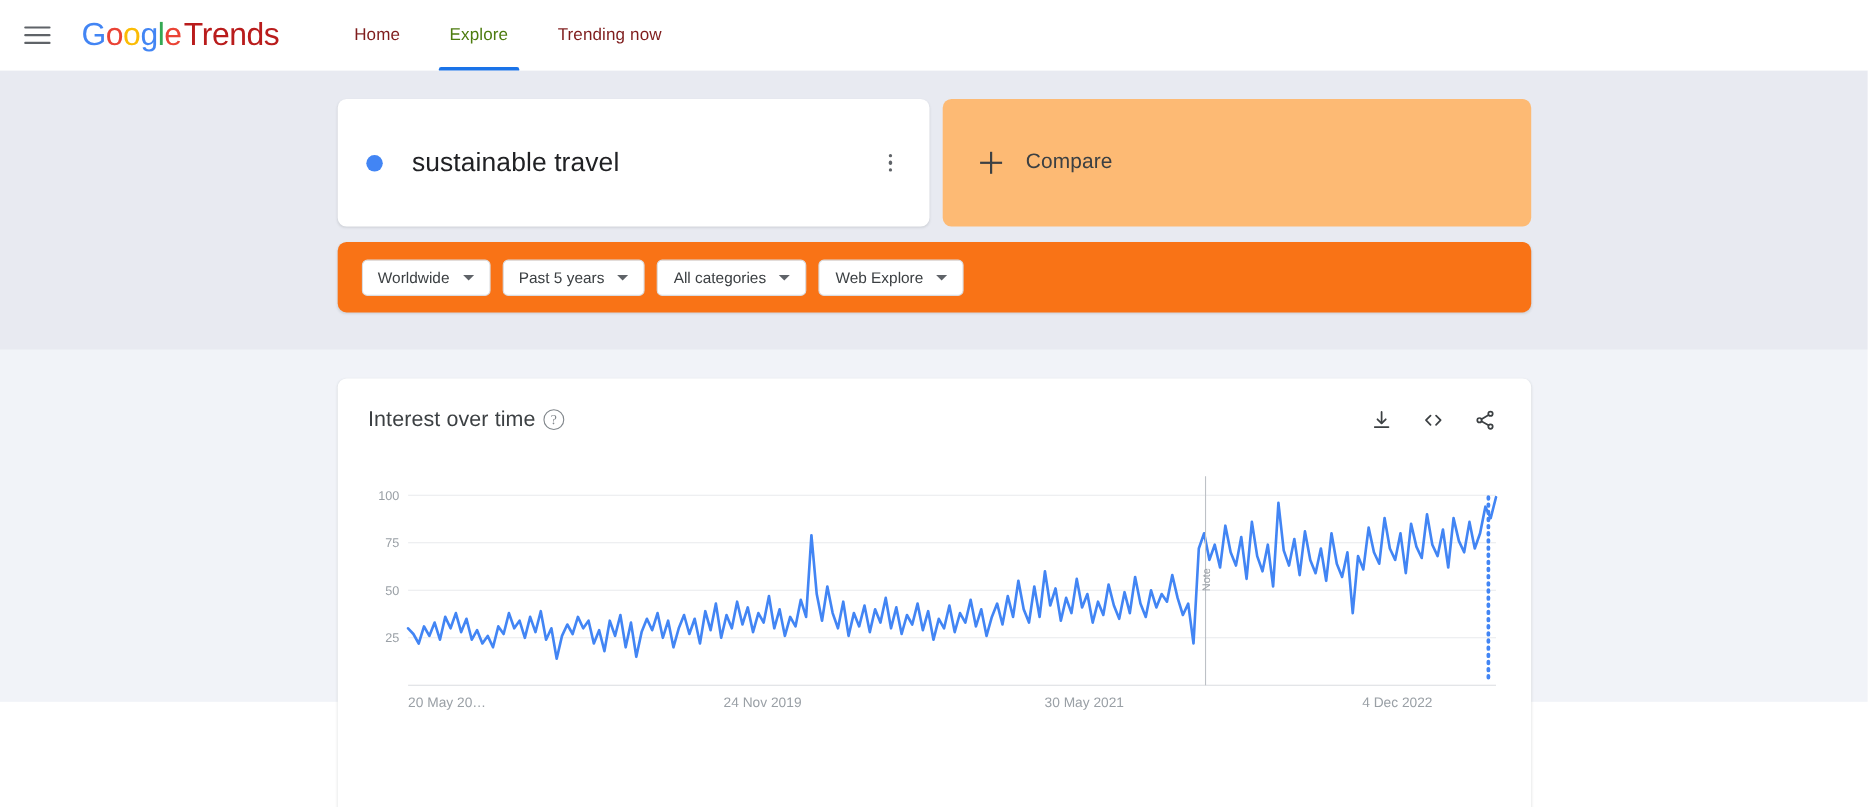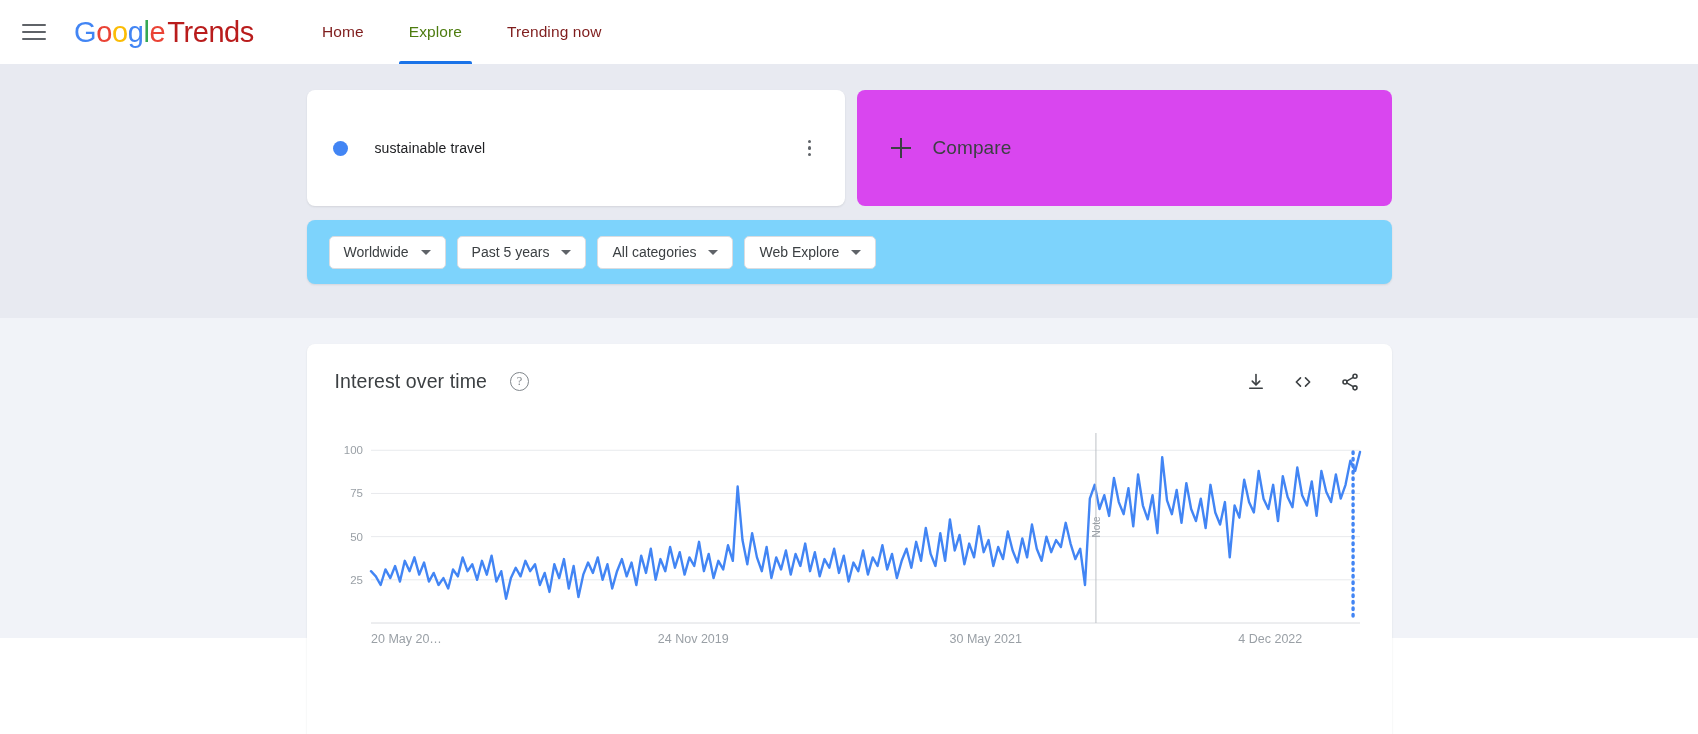--- a/index.html
+++ b/index.html
@@ -95,39 +95,39 @@
     position: relative;
   }
   .term-dot {
     width:15px;height:15px;border-radius:50%;
     background:#4285F4;
     flex:0 0 auto;
     margin-right: 27px;
   }
   .term-texts { flex:1 1 auto; }
   .term-title {
-    font-size: 14px; color:#202124; line-height:1.2;
+    font-size: 24px; color:#202124; line-height:1.2;
     letter-spacing: 0.1px;
   }
   .term-sub {
     font-size: 13.5px; color:#80868b; margin-top:6px;
   }
   .kebab {
     width: 34px; height:34px;
     display:flex; flex-direction:column;
     align-items:center; justify-content:center;
     gap:3px; cursor:pointer; border-radius:50%;
     margin-right: 4px;
   }
   .kebab i {
     width:3.5px;height:3.5px;border-radius:50%;background:#5f6368;display:block;
   }
   .compare-card {
     flex: 1 1 auto;
-    background:#d946ef;
+    background:#fdba74;
     border-radius: 8px;
     display:flex;
     align-items:center;
     padding-left: 34px;
     cursor:pointer;
     color:#3c4043;
   }
   .plus {
     position:relative;
     width:20px;height:20px;
@@ -136,21 +136,21 @@
   }
   .plus::before, .plus::after {
     content:""; position:absolute; background:#3c4043;
   }
   .plus::before { left:0; right:0; top:9px; height:2px; }
   .plus::after { top:0; bottom:0; left:9px; width:2px; }
   .compare-label { font-size: 19px; letter-spacing:0.1px;}
 
   .filters-card {
     margin-top: 14px;
-    background:#7dd3fc;
+    background:#f97316;
     border-radius: 8px;
     height: 64px;
     display:flex;
     align-items:center;
     padding-left: 22px;
     gap: 11px;
     box-shadow: 0 1px 2px rgba(60,64,67,.12);
   }
   .chip {
     height: 33px;
@@ -183,21 +183,21 @@
     background:#ffffff;
     border-radius: 8px;
     box-shadow: 0 1px 2px rgba(60,64,67,.12);
     height: 400px;
     padding: 26px 28px 0 28px;
     position: relative;
   }
   .panel-head {
     display:flex; align-items:center; justify-content:space-between;
   }
-  .panel-title-wrap { display:flex; align-items:center; gap:23px; }
+  .panel-title-wrap { display:flex; align-items:center; gap:7px; }
   .panel-title {
     font-size: 19.5px; color:#3c4043; letter-spacing:0.1px;
   }
   .help-icon {
     width:19px;height:19px;border-radius:50%;
     border:1.6px solid #80868b;
     color:#80868b; font-size:12.5px;
     display:flex;align-items:center;justify-content:center;
     cursor:pointer; font-family:"Liberation Serif", serif;
   }

